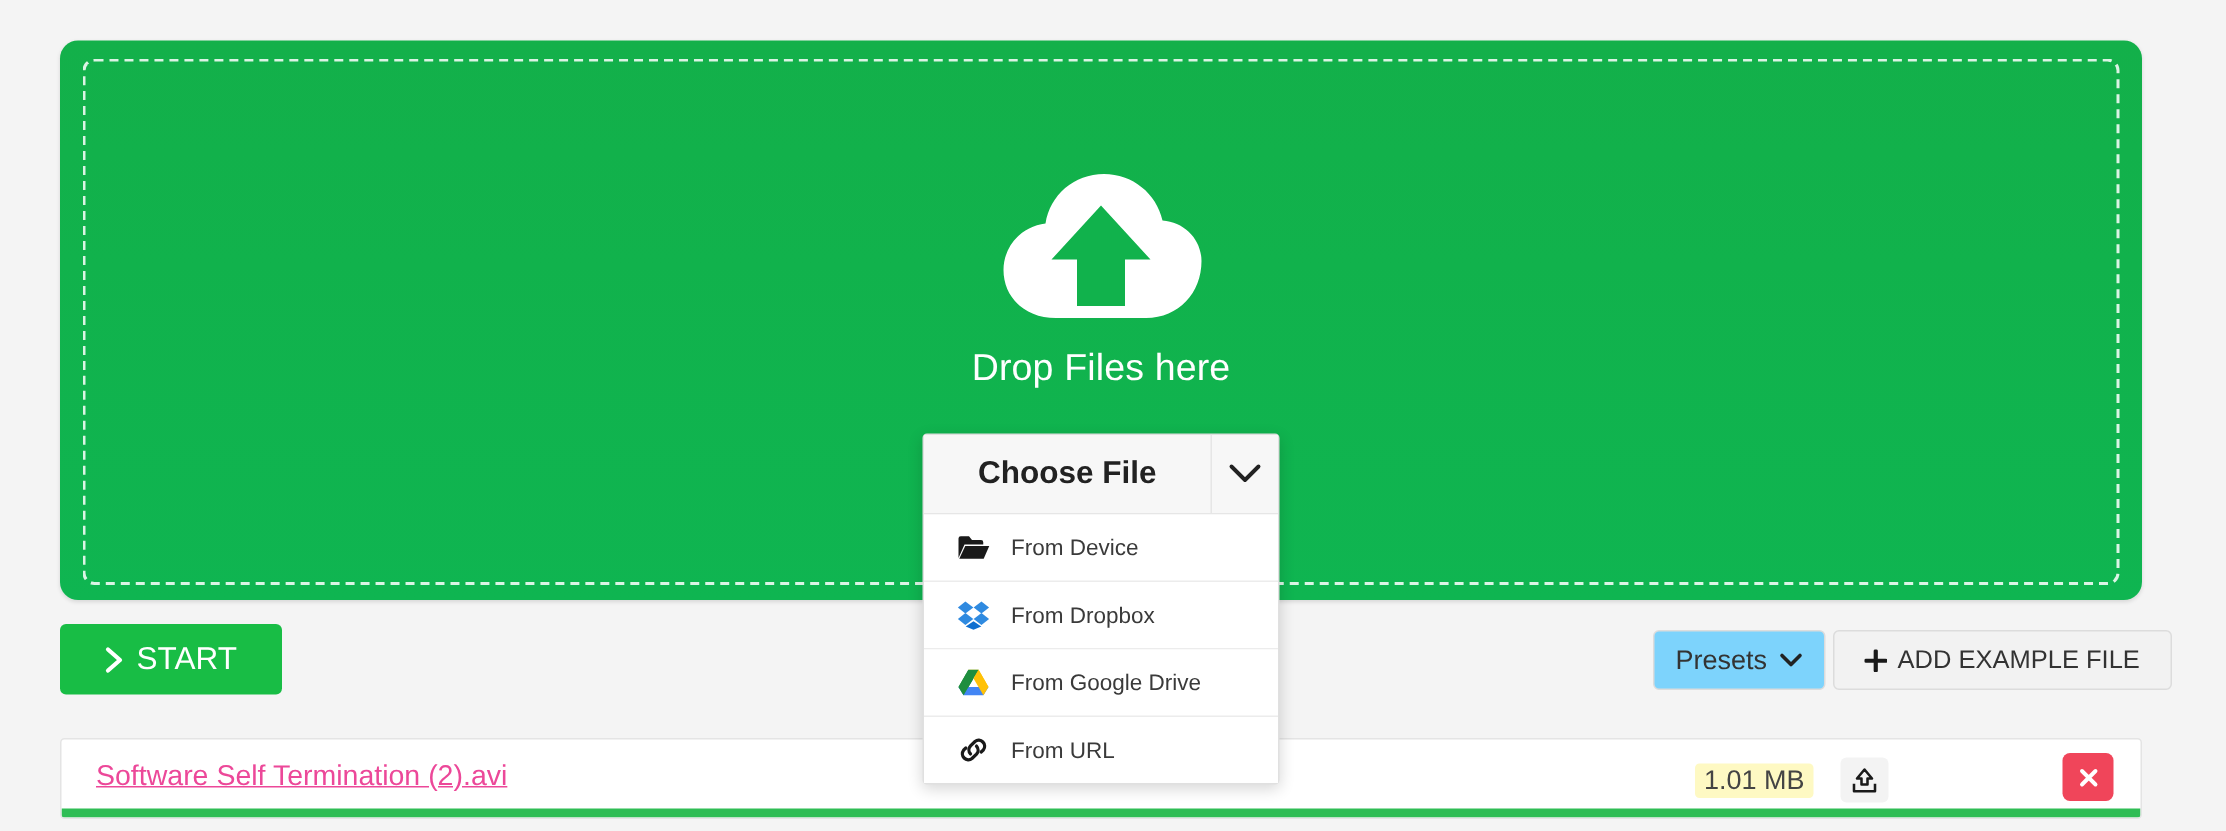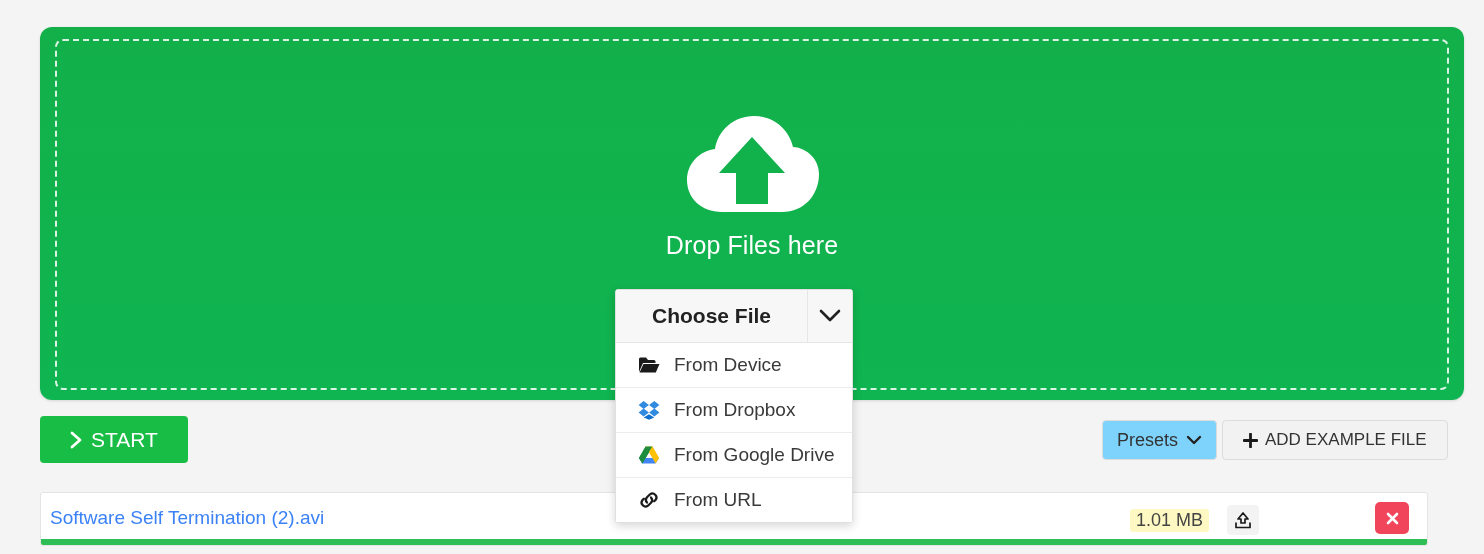--- a/index.html
+++ b/index.html
@@ -18,21 +18,20 @@
   
   .dropzone {
     position: absolute;
     left: 40px;
     top: 27px;
     width: 1388px;
     height: 373px;
     background: linear-gradient(180deg, #13b04a 0%, #11b24c 40%, #0fb551 100%);
     border-radius: 12px;
     box-shadow: 0 1px 3px rgba(0,0,0,0.12);
-    padding-left: 36px;
   }
   .dropzone-inner {
     position: absolute;
     left: 15px;
     top: 12px;
     right: 15px;
     bottom: 10px;
     border: 2px dashed rgba(255,255,255,0.85);
     border-radius: 8px;
     box-sizing: border-box;
@@ -107,21 +106,21 @@
   .menu-icon {
     width: 26px;
     height: 22px;
     display: flex;
     align-items: center;
     justify-content: center;
     margin-right: 12px;
     flex: none;
   }
   .menu-text {
-    font-size: 19px;
+    font-size: 15px;
     color: #3a3a3a;
     text-align: center;
   }
 
   
   .start-btn {
     position: absolute;
     left: 40px;
     top: 416px;
     width: 148px;
@@ -181,24 +180,25 @@
     width: 1388px;
     height: 54px;
     background: #ffffff;
     border: 1px solid #e4e4e4;
     border-radius: 3px;
     box-sizing: border-box;
     overflow: hidden;
   }
   .file-name {
     position: absolute;
-    left: 9px;
+    left: 23px;
     top: 14px;
     font-size: 19px;
-    color: #3b82f6;
+    color: #ec4899;
+    text-decoration: underline;
   }
   .file-size {
     position: absolute;
     right: 218px;
     top: 16px;
     font-size: 18px;
     color: #444;
     background: #fef9c3;
     padding: 1px 6px;
     border-radius: 3px;

